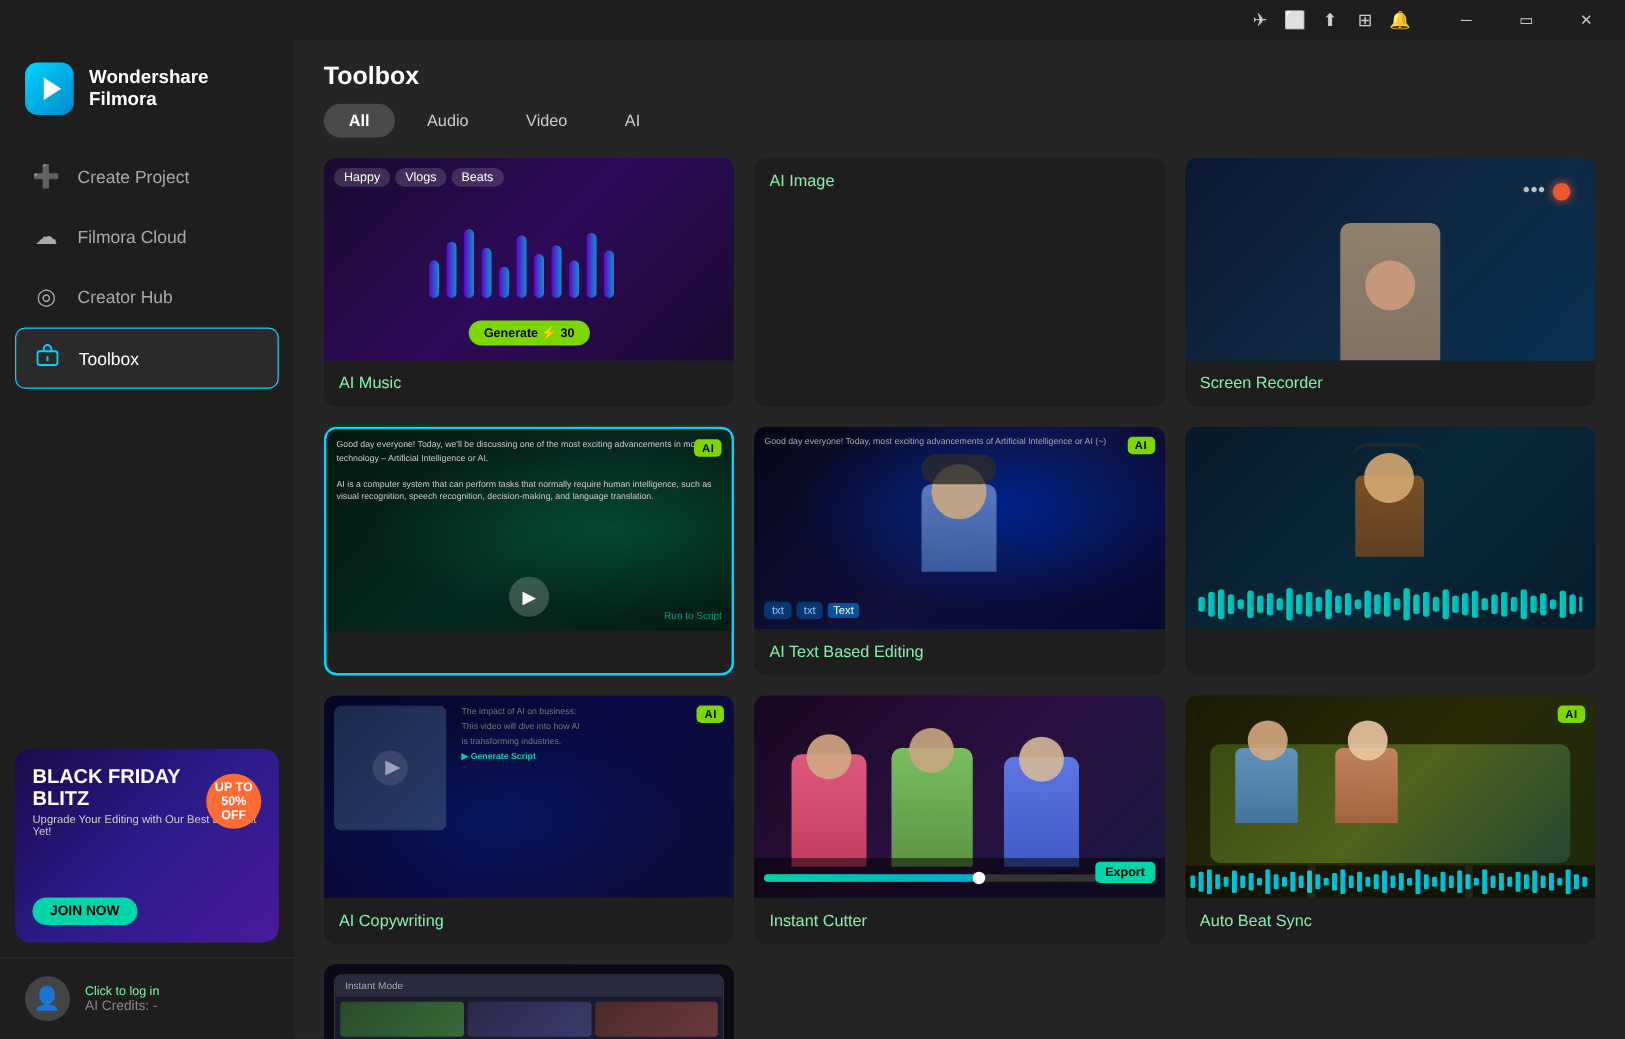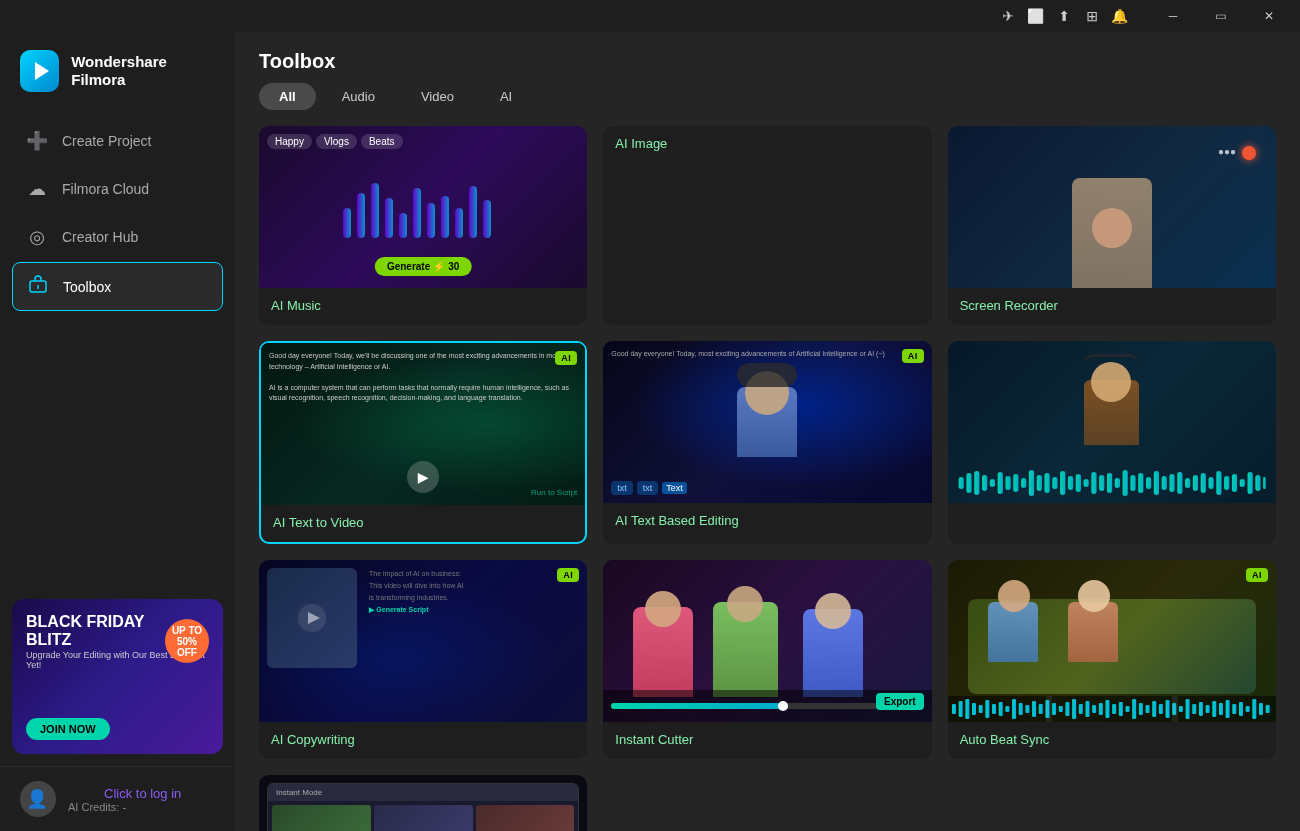--- a/index.html
+++ b/index.html
@@ -189,21 +189,21 @@
       height: 36px;
       border-radius: 50%;
       background: #444;
       display: flex;
       align-items: center;
       justify-content: center;
       font-size: 18px;
       color: #ccc;
     }
     .user-info { flex: 1; }
-    .user-login { font-size: 13px; color: #8b5cf6; margin-left: 36px; }
+    .user-login { font-size: 10px; color: #86efac; }
     .user-credits { font-size: 11px; color: #888; }
 
     
     .main-content {
       flex: 1;
       background: #252525;
       display: flex;
       flex-direction: column;
       overflow: hidden;
     }
@@ -663,21 +663,20 @@
             <div style="position:absolute;inset:0;background:radial-gradient(ellipse at 70% 50%,#00aa6644,transparent 60%);"></div>
             <div class="text-overlay-card">
               Good day everyone! Today, we'll be discussing one of the most exciting advancements in modern technology – Artificial Intelligence or AI.<br><br>
               AI is a computer system that can perform tasks that normally require human intelligence, such as visual recognition, speech recognition, decision-making, and language translation.
             </div>
             <div style="position:absolute;bottom:12px;left:0;right:0;display:flex;justify-content:center;">
               <div class="play-btn-center">▶</div>
             </div>
             <div style="position:absolute;bottom:8px;right:8px;font-size:8px;color:#00d4aa;opacity:0.7;">Run to Script</div>
           </div>
-          <div class="tool-card-label">AI Text to Video</div>
         </div>
 
         <div class="tool-card">
           <div class="tool-card-thumb thumb-text-edit">
             <div class="ai-badge">AI</div>
             <div style="position:absolute;inset:0;background:linear-gradient(135deg,#060618,#10103a,#060830);"></div>
             <div style="position:absolute;inset:0;background:radial-gradient(ellipse at 60% 40%,#002288,transparent 60%);"></div>
 
             <div style="position:absolute;inset:0;display:flex;align-items:center;justify-content:center;">
               <div style="position:relative;">

